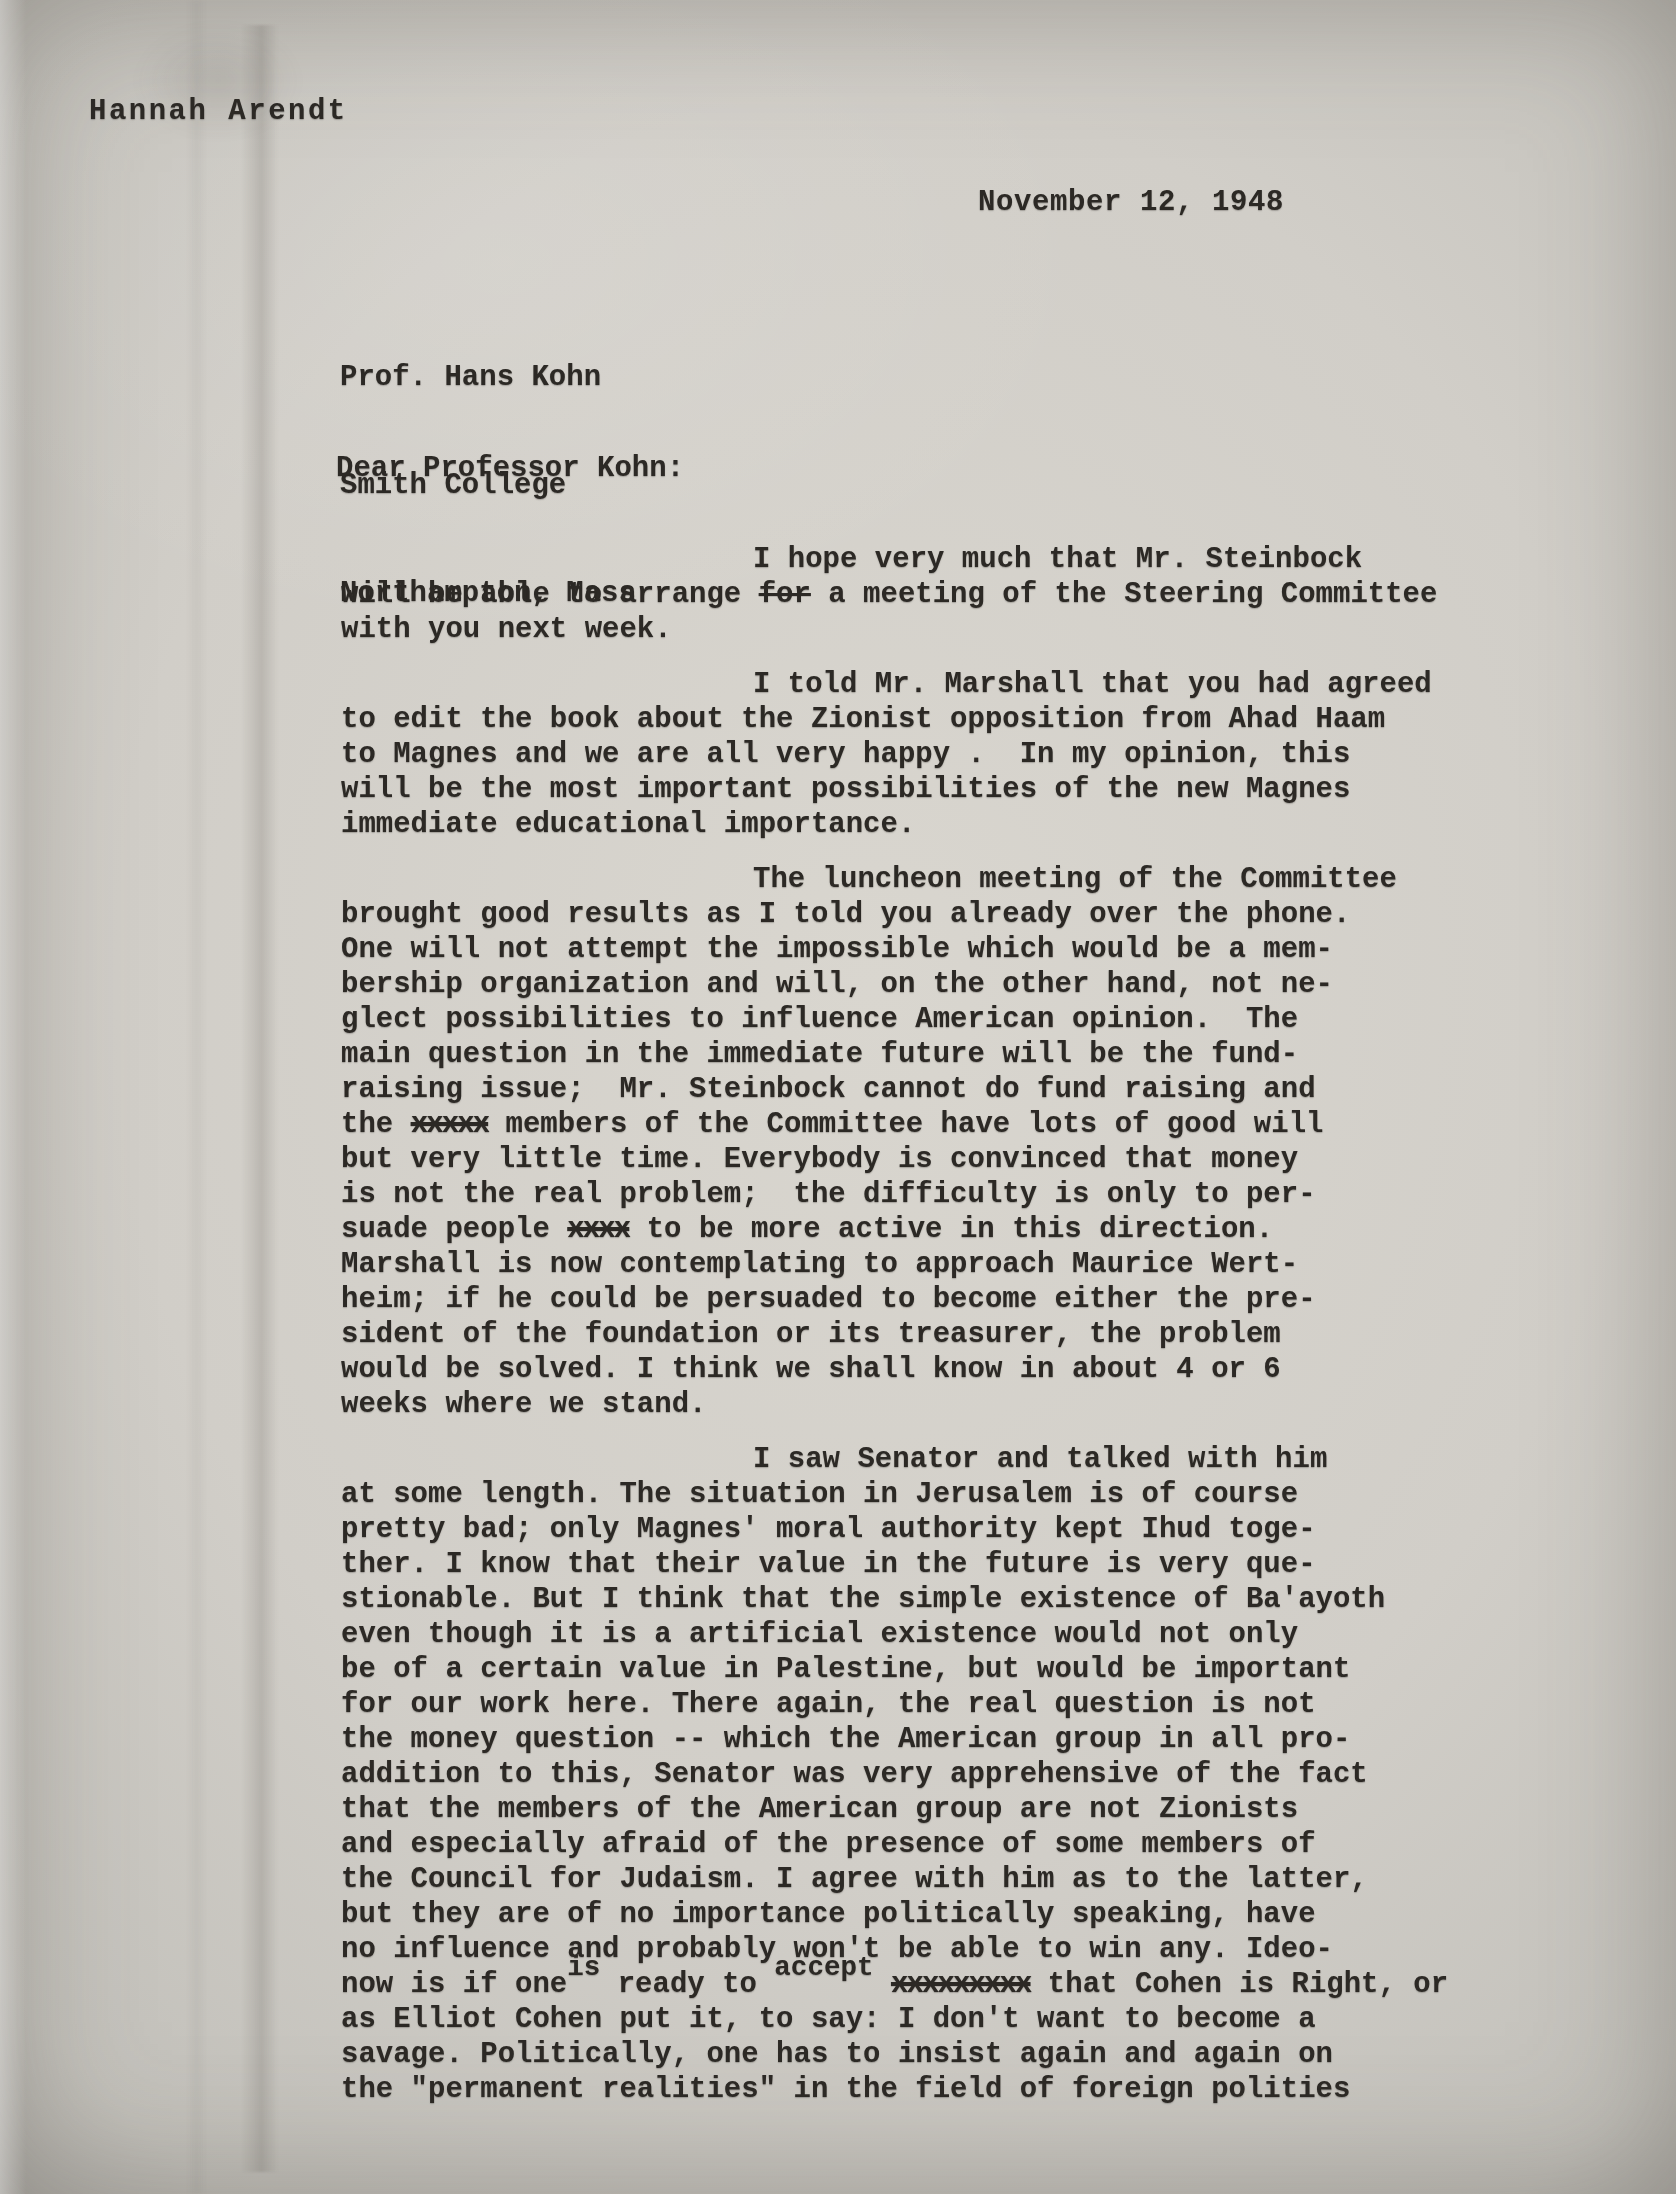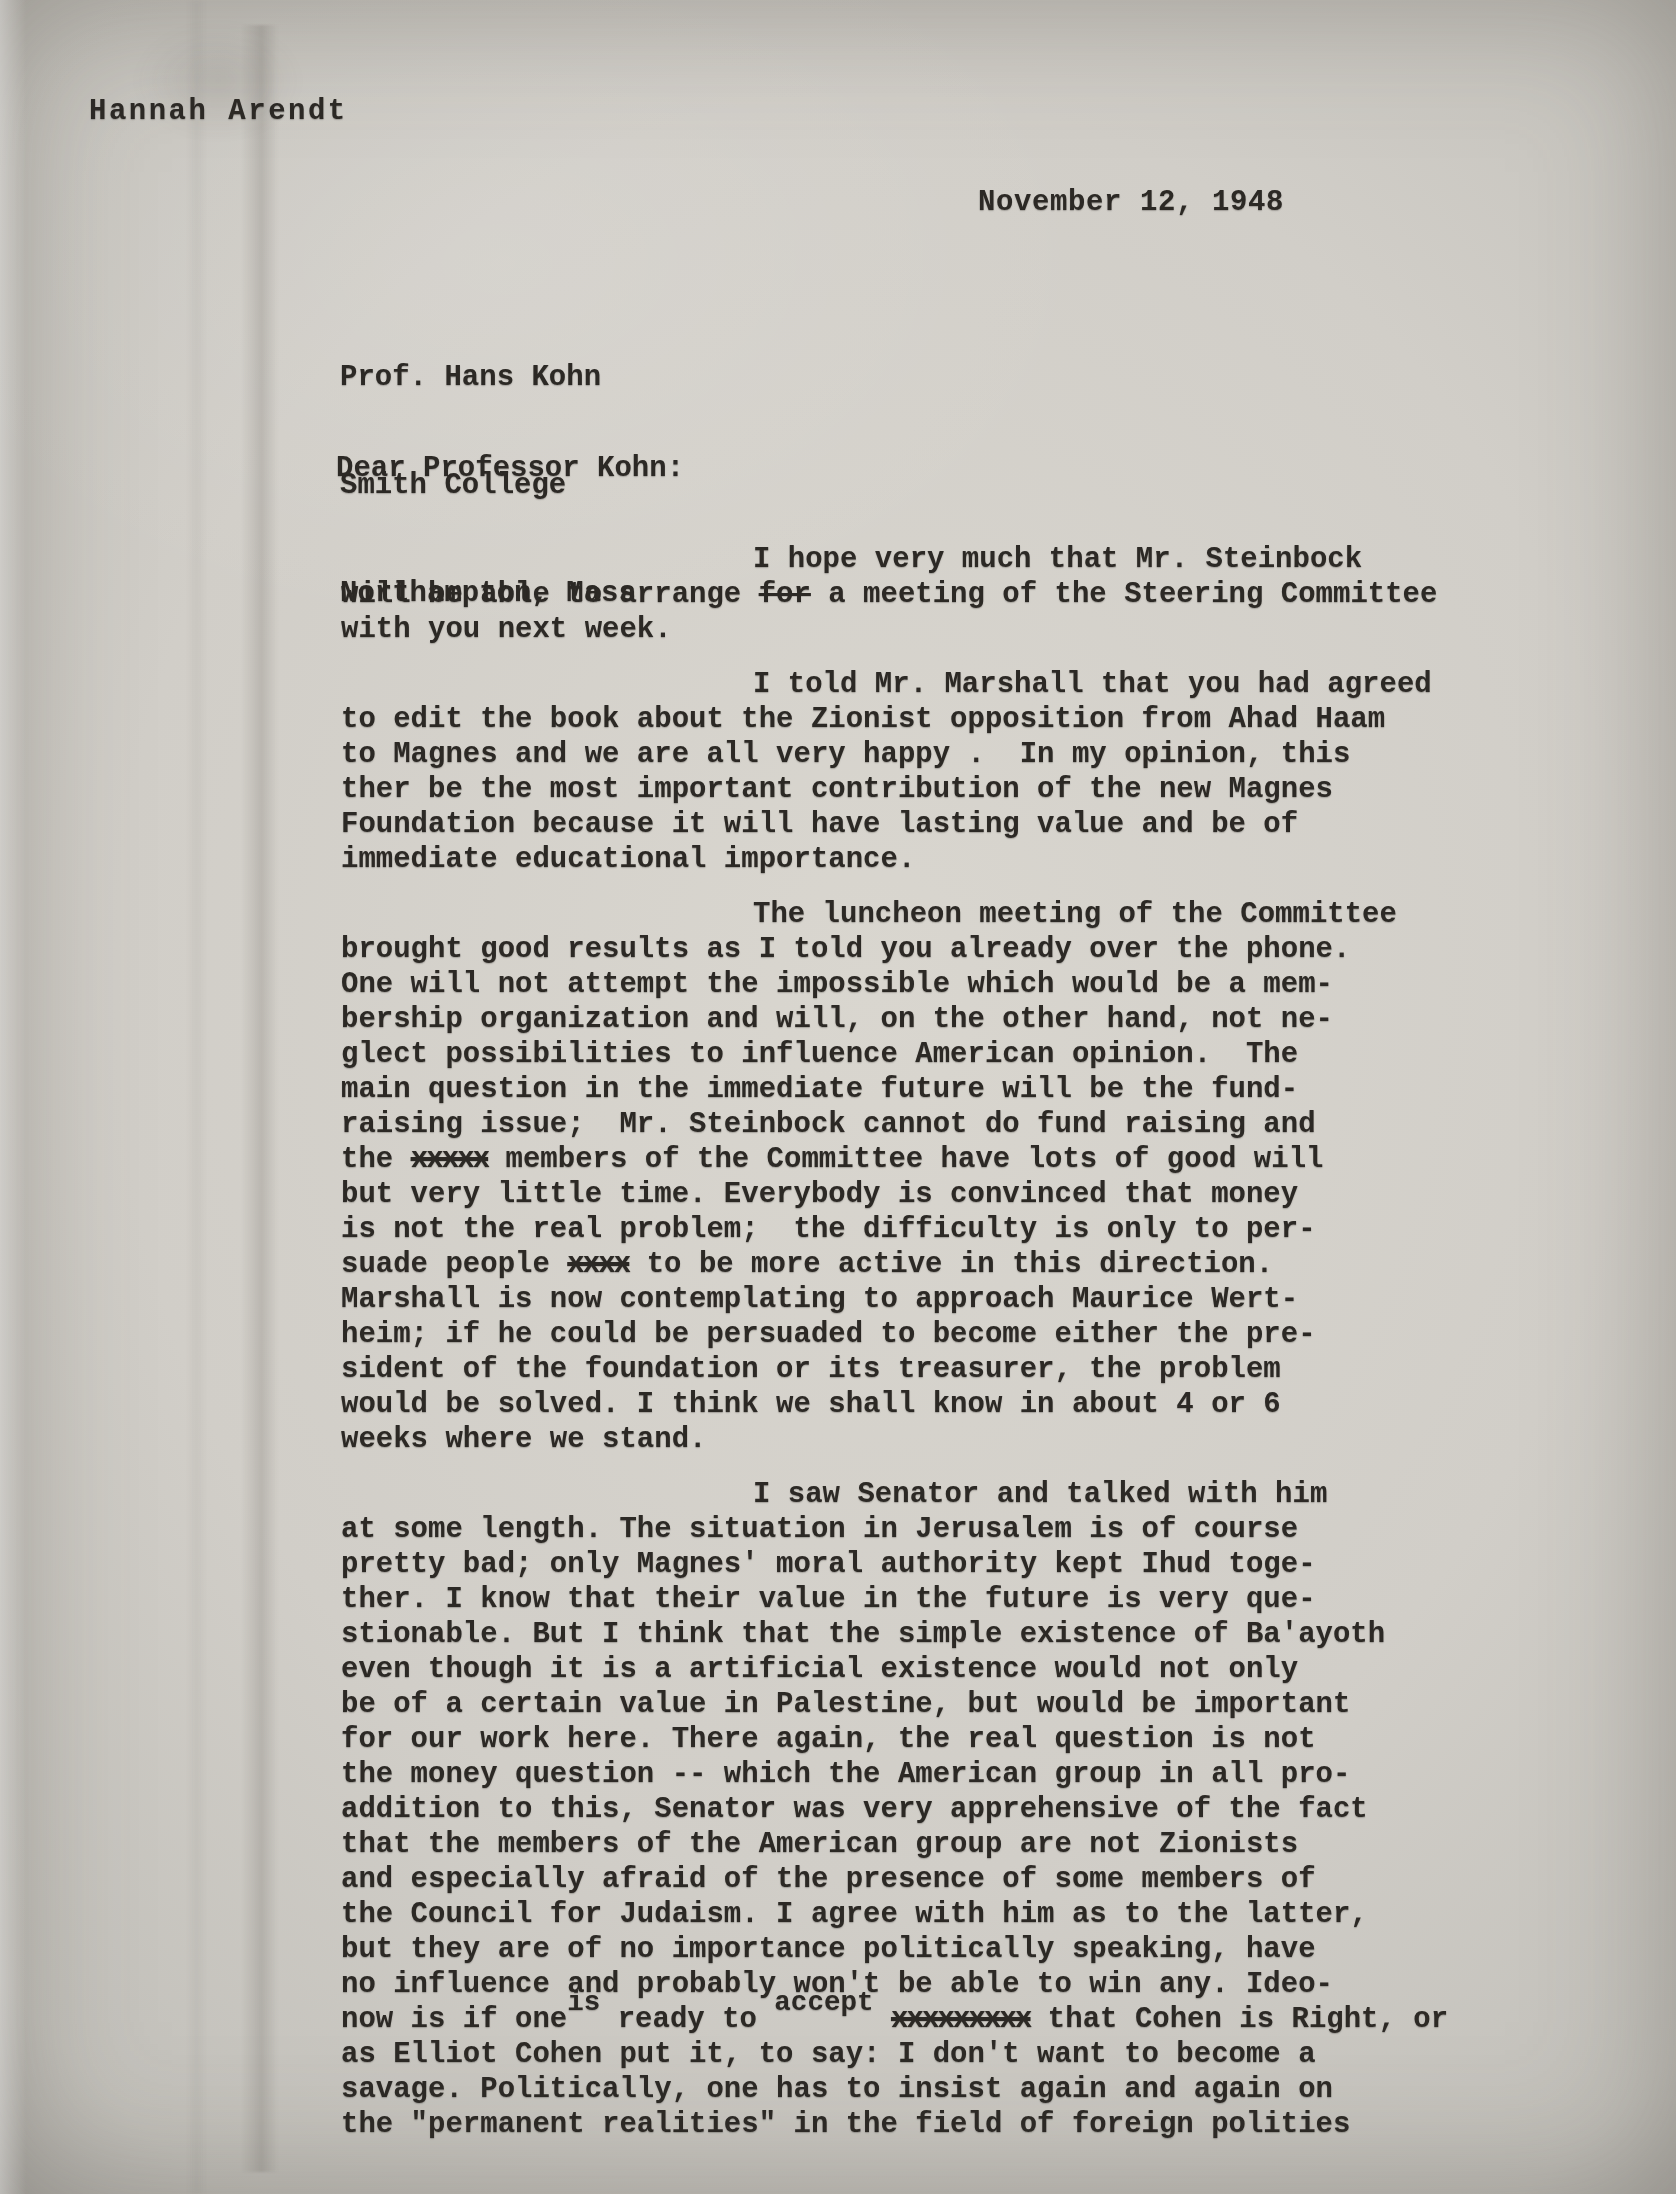--- a/index.html
+++ b/index.html
@@ -81,22 +81,21 @@
 <div class="letterbody ink">
     <div class="para">
       <div class="line first"><span>I hope very much that Mr. Steinbock</span></div>
       <div class="line"><span>will be able to arrange </span><span class="strike">for</span><span> a meeting of the Steering Committee</span></div>
       <div class="line"><span>with you next week.</span></div>
     </div>
     <div class="para">
       <div class="line first"><span>I told Mr. Marshall that you had agreed</span></div>
       <div class="line"><span>to edit the book about the Zionist opposition from Ahad Haam</span></div>
       <div class="line"><span>to Magnes and we are all very happy .  In my opinion, this</span></div>
-      <div class="line"><span>ther be the most important contribution of the new Magnes</span></div>
-      <div class="line"><span>Foundation because it will have lasting value and be of</span></div>
+      <div class="line"><span>will be the most important possibilities of the new Magnes</span></div>
       <div class="line"><span>immediate educational importance.</span></div>
     </div>
     <div class="para">
       <div class="line first"><span>The luncheon meeting of the Committee</span></div>
       <div class="line"><span>brought good results as I told you already over the phone.</span></div>
       <div class="line"><span>One will not attempt the impossible which would be a mem-</span></div>
       <div class="line"><span>bership organization and will, on the other hand, not ne-</span></div>
       <div class="line"><span>glect possibilities to influence American opinion.  The</span></div>
       <div class="line"><span>main question in the immediate future will be the fund-</span></div>
       <div class="line"><span>raising issue;  Mr. Steinbock cannot do fund raising and</span></div>

